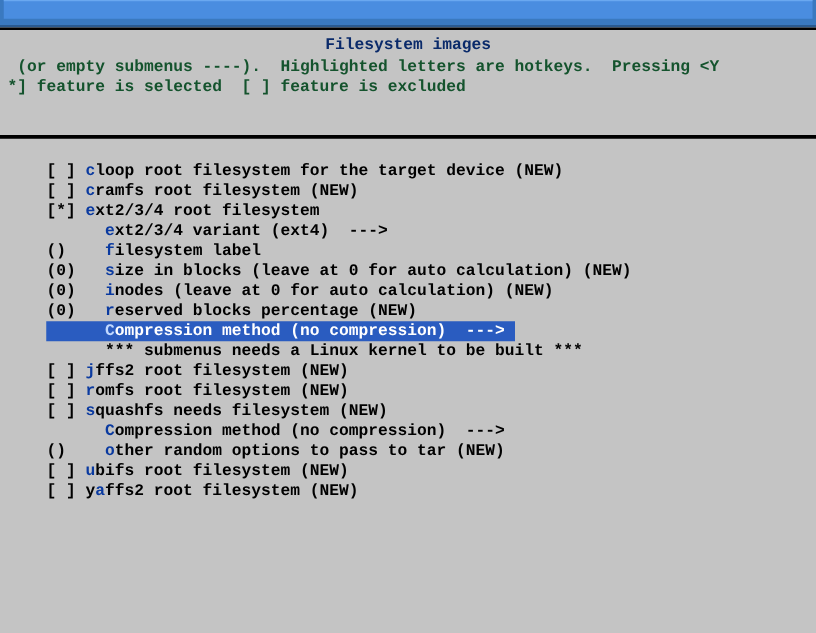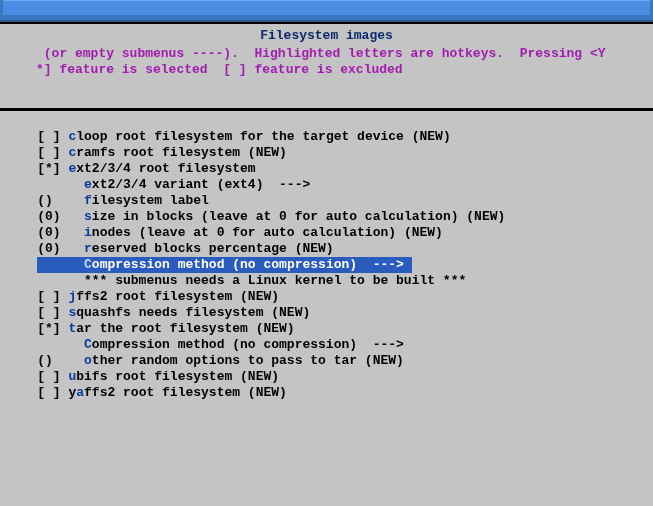--- a/index.html
+++ b/index.html
@@ -21,33 +21,32 @@
     border-bottom: 2px solid #2a5a90;
   }
   .titlebar-inner {
     background: #4a8de0;
     height: 14px;
     margin: 0 3px;
     border-top: 1px solid #6aa8f0;
   }
   .header-area {
     background: #c4c4c4;
-    padding: 2px 20px;
+    padding: 2px 6px;
     border-top: 2px solid #000;
   }
   .title-line {
     text-align: center;
     color: #0a2a6a;
     margin: 2px 0;
     white-space: pre;
   }
   .help-line {
     white-space: pre;
-    color: #a21caf;
-    margin-left: 16px;
+    color: #14532d;
   }
   .sep {
     border-top: 3px solid #000;
     margin: 28px 0 18px 0;
   }
   .list {
     padding: 0 6px;
   }
   .row {
     white-space: pre;
@@ -85,19 +84,19 @@
     <div class="row"><span>    [ ] </span><span class="hot">c</span><span>ramfs root filesystem (NEW)</span></div>
     <div class="row"><span>    [*] </span><span class="hot">e</span><span>xt2/3/4 root filesystem</span></div>
     <div class="row"><span>          </span><span class="hot">e</span><span>xt2/3/4 variant (ext4)  ---&gt;</span></div>
     <div class="row"><span>    ()    </span><span class="hot">f</span><span>ilesystem label</span></div>
     <div class="row"><span>    (0)   </span><span class="hot">s</span><span>ize in blocks (leave at 0 for auto calculation) (NEW)</span></div>
     <div class="row"><span>    (0)   </span><span class="hot">i</span><span>nodes (leave at 0 for auto calculation) (NEW)</span></div>
     <div class="row"><span>    (0)   </span><span class="hot">r</span><span>eserved blocks percentage (NEW)</span></div>
     <div class="row"><span>    </span><span class="selected"><span>      </span><span class="hot-sel">C</span><span>ompression method (no compression)  ---&gt;</span><span> </span></span></div>
     <div class="row"><span>          </span><span>*** submenus needs a Linux kernel to be built ***</span></div>
     <div class="row"><span>    [ ] </span><span class="hot">j</span><span>ffs2 root filesystem (NEW)</span></div>
+    <div class="row"><span>    [ ] </span><span class="hot">r</span><span>omfs root filesystem (NEW)</span></div>
     <div class="row"><span>    [ ] </span><span class="hot">s</span><span>quashfs needs filesystem (NEW)</span></div>
-    <div class="row"><span>    [*] </span><span class="hot">t</span><span>ar the root filesystem (NEW)</span></div>
     <div class="row"><span>          </span><span class="hot">C</span><span>ompression method (no compression)  ---&gt;</span></div>
     <div class="row"><span>    ()    </span><span class="hot">o</span><span>ther random options to pass to tar (NEW)</span></div>
     <div class="row"><span>    [ ] </span><span class="hot">u</span><span>bifs root filesystem (NEW)</span></div>
     <div class="row"><span>    [ ] y</span><span class="hot">a</span><span>ffs2 root filesystem (NEW)</span></div>
   </div>
 
 </body></html>

